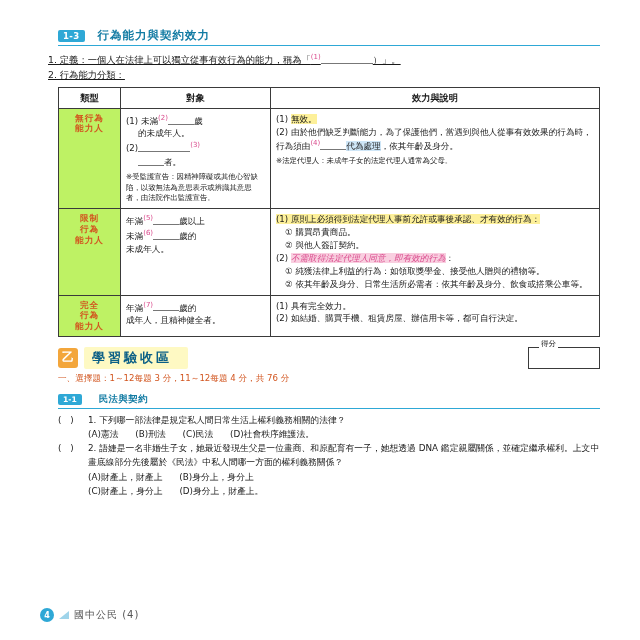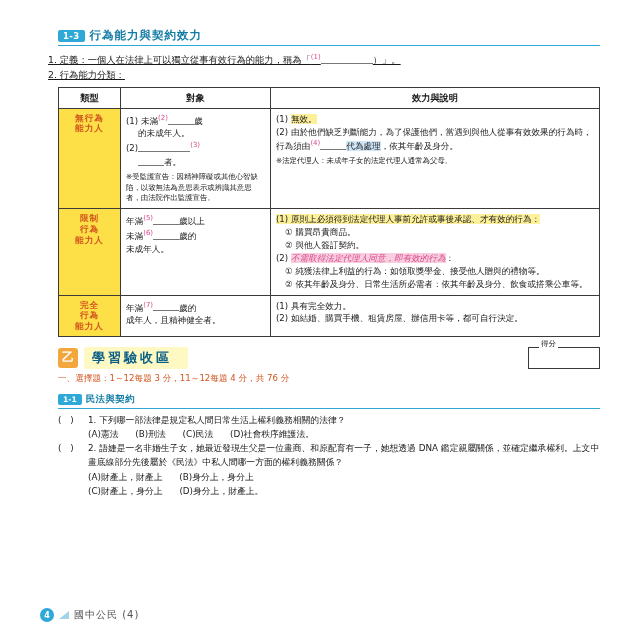--- a/index.html
+++ b/index.html
@@ -12,21 +12,21 @@
   }
   .page{
     position:relative;
     width:640px;height:640px;
     background:#ffffff;
     box-sizing:border-box;
     padding:28px 40px 0 40px;
   }
   
   .sec-head{
-    display:flex;align-items:center;gap:5px;
+    display:flex;align-items:center;gap:13px;
     margin-left:18px;
   }
   .sec-tag{
     background:#2ea8d6;color:#fff;
     font-size:8.5px;font-weight:bold;
     padding:1px 5px 1px 5px;
     border-radius:2px;
     letter-spacing:.4px;
   }
   .sec-title{
@@ -76,21 +76,21 @@
     padding:3px 2px;
   }
   .col-type{width:62px;}
   .col-obj{width:150px;}
   td.type{
     text-align:center;
     color:#d2551f;
     font-weight:bold;
     font-size:9.6px;
     letter-spacing:1px;
-    background:#fde047;
+    background:#bef264;
     vertical-align:middle;
   }
   td.type .tword{display:block;line-height:1.25;}
   .vmid{vertical-align:middle;}
   .pink{color:#d94a8c;}
   .hl-y{background:#fdf09a;}
   .hl-p{background:#f9cfe0;font-style:italic;}
   .hl-b{background:#cfe6f7;}
   .note{
     font-size:7.4px;line-height:1.45;display:block;margin-top:3px;
@@ -129,21 +129,21 @@
   }
   .exam-rule{
     font-size:8.6px;color:#d2551f;
     margin:4px 0 2px 18px;
   }
   .sub-tag{
     display:inline-block;
     background:#2ea8d6;color:#fff;
     font-size:7.6px;font-weight:bold;
     padding:1px 5px;border-radius:2px;
-    margin-right:4px;
+    margin-right:17px;
   }
   .sub-title{
     font-size:9.4px;font-weight:bold;color:#127ba3;
     letter-spacing:.5px;
   }
   .sub-line{
     border-bottom:1.2px solid #2ea8d6;
     margin:2px 0 4px 18px;width:calc(100% - 18px);
   }
   .q{

